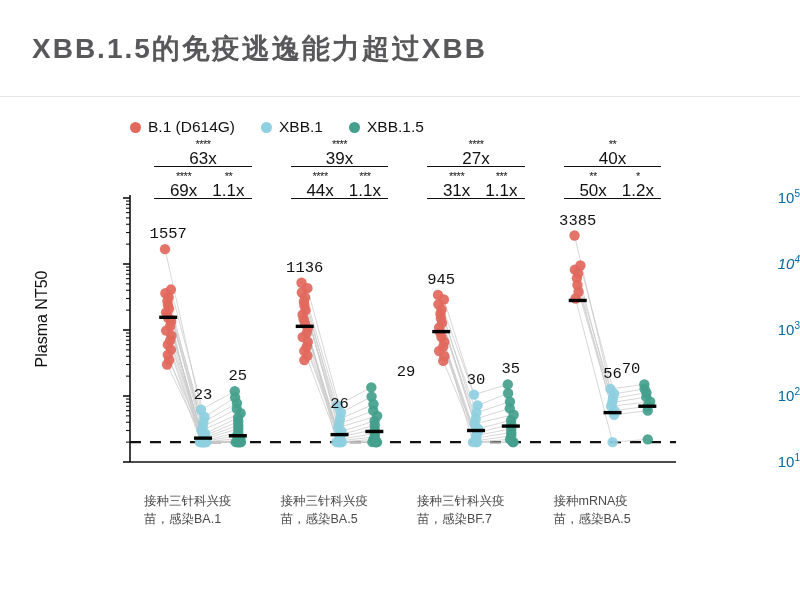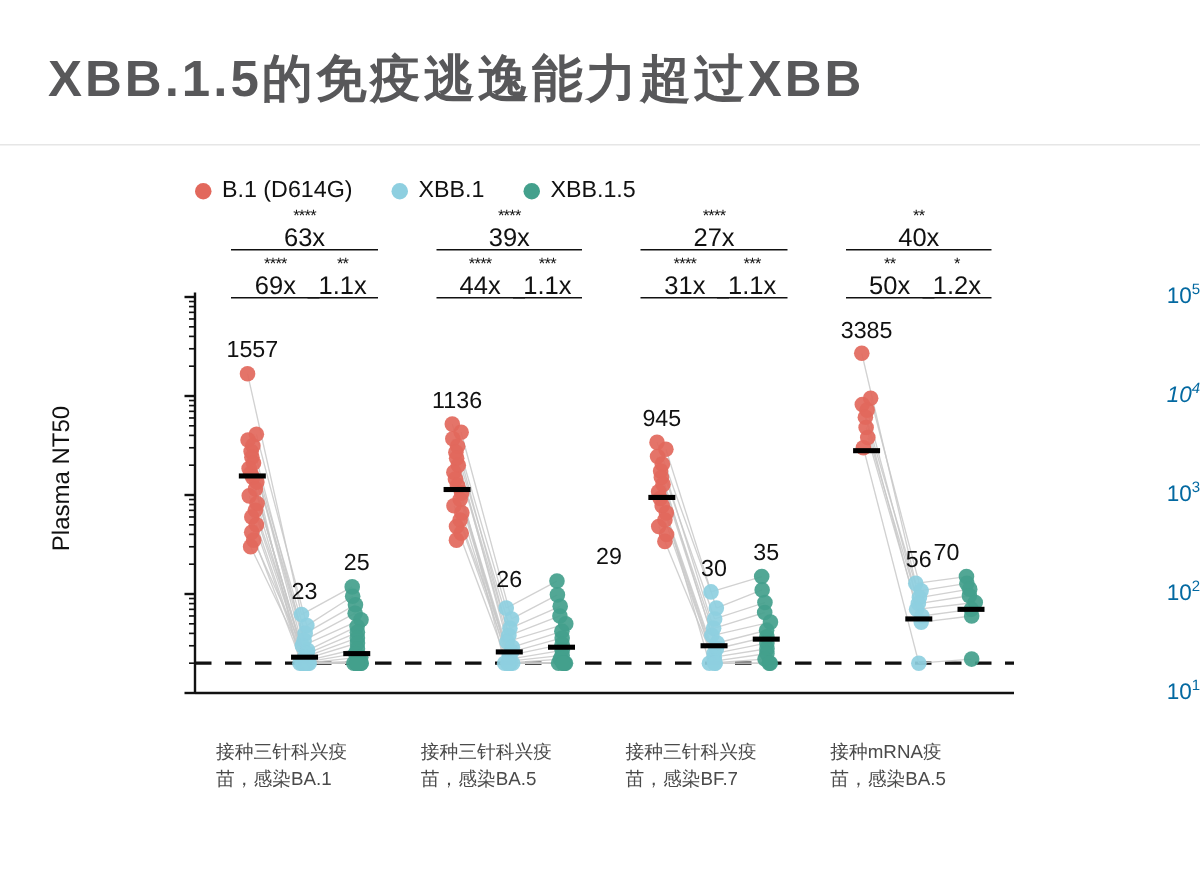--- a/index.html
+++ b/index.html
@@ -10,21 +10,21 @@
   }
   #page { position: relative; width: 800px; height: 594px; background: #ffffff; }
 
   
   .title-band {
     position: absolute; left: 0; top: 0; width: 800px; height: 96px;
     background: #ffffff;
   }
   .page-title {
     position: absolute; left: 32px; top: 30px;
-    font-size: 34px; font-weight: 700; letter-spacing: 2px;
+    font-size: 28px; font-weight: 700; letter-spacing: 2px;
     color: #58585a; white-space: nowrap;
   }
   .title-rule {
     position: absolute; left: 0; top: 96px; width: 800px; height: 1px;
     background: #e6e6e6;
   }
 
   
   .legend {
     position: absolute; left: 130px; top: 118px;
@@ -521,26 +521,26 @@
         <div class="sig-text" style="left: 563.72px; width: 58.8075px; top: 21px;">
           <span class="sig-stars">**</span>
           <span class="sig-fold">50x</span>
         </div>
         <div class="sig-bar" style="left: 614.528px; width: 46.8075px; top: 48px;"></div>
         <div class="sig-text" style="left: 614.528px; width: 46.8075px; top: 21px;">
           <span class="sig-stars">*</span>
           <span class="sig-fold">1.2x</span>
         </div>
       </div>
-    <div id="val-layer" style="position:absolute;left:0;top:0;width:632px;height:340px;">
+    <div id="val-layer" style="position:absolute;left:0;top:0;width:632px;height:340px;font-family:Liberation Mono, monospace;">
         <div class="val-label" style="left: 168.22px; top: 75.1296px;">1557</div>
         <div class="val-label" style="left: 203.028px; top: 235.702px;">23</div>
         <div class="val-label" style="left: 237.835px; top: 217.256px;">25</div>
         <div class="val-label" style="left: 304.72px; top: 108.744px;">1136</div>
-        <div class="val-label" style="left: 339.527px; top: 228px;">26</div>
+        <div class="val-label" style="left: 339.527px; top: 245px;">26</div>
         <div class="val-label" style="left: 359px; top: 213.398px; margin-left: 47px;">29</div>
         <div class="val-label" style="left: 441.22px; top: 120.922px;">945</div>
         <div class="val-label" style="left: 476.027px; top: 220.602px;">30</div>
         <div class="val-label" style="left: 510.835px; top: 210.378px;">35</div>
         <div class="val-label" style="left: 577.72px; top: 61.53px;">3385</div>
         <div class="val-label" style="left: 612.528px; top: 214.924px;">56</div>
         <div class="val-label" style="left: 631px; top: 210.378px;">70</div>
       </div>
   </div>
 

